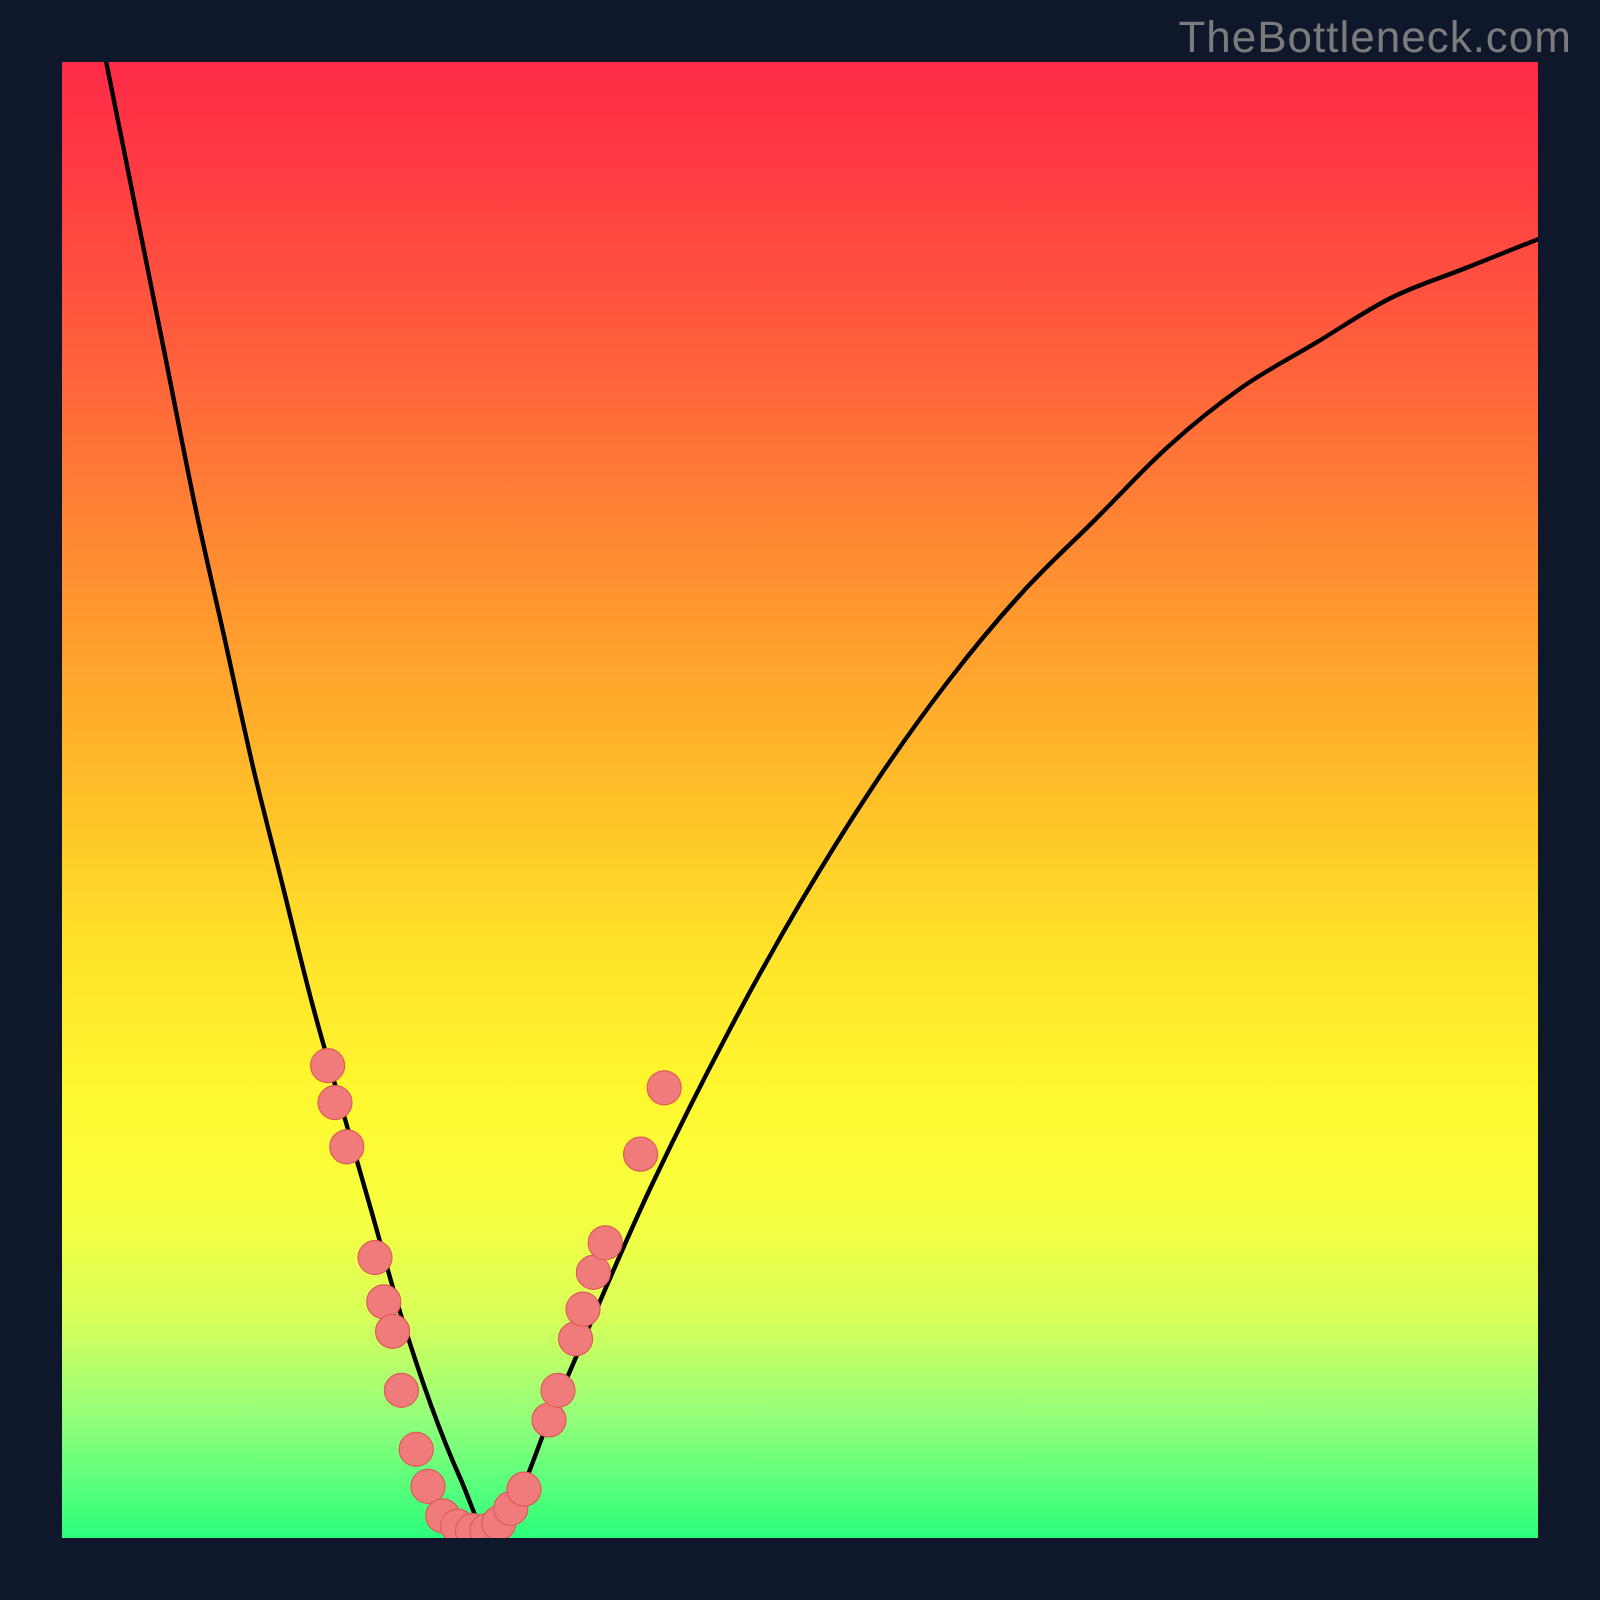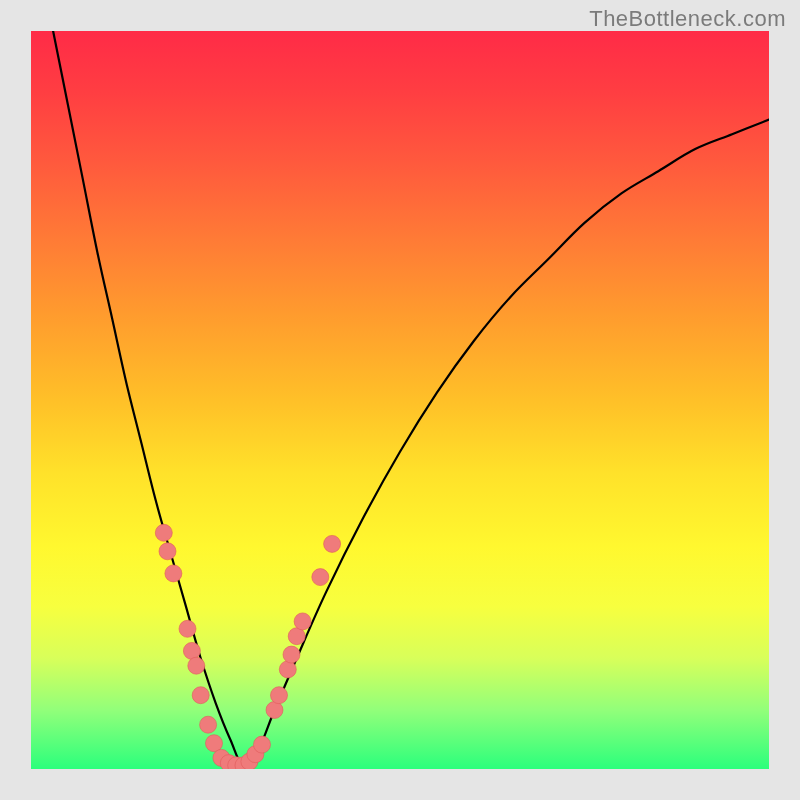--- a/index.html
+++ b/index.html
@@ -7,21 +7,21 @@
     padding: 0;
     width: 800px;
     height: 800px;
     overflow: hidden;
     background: #000;
     font-family: Arial, Helvetica, sans-serif;
   }
   .frame {
     position: absolute;
     inset: 0;
-    background: #e5e5e5;
+    background: #0f172a;
   }
   .plot {
     position: absolute;
     left: 31px;
     top: 31px;
     width: 738px;
     height: 738px;
     background: linear-gradient(
       to bottom,
       #ff2b47 0%,

